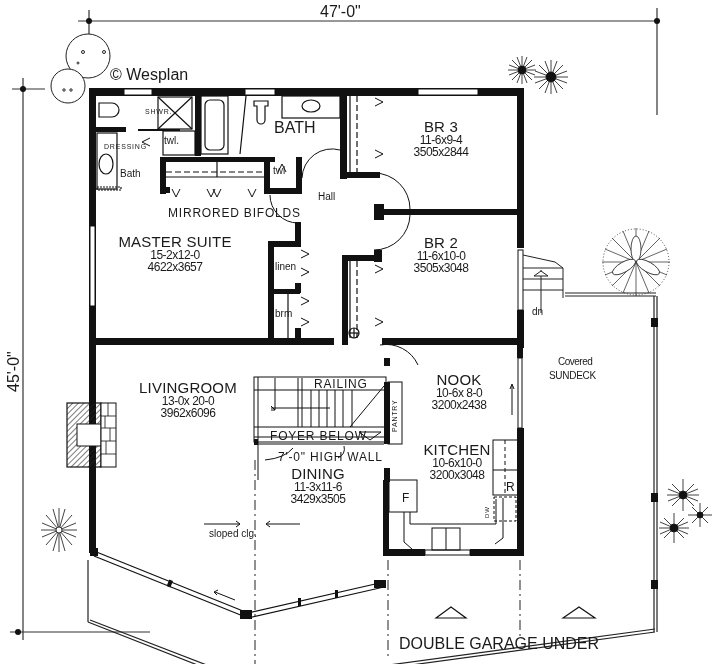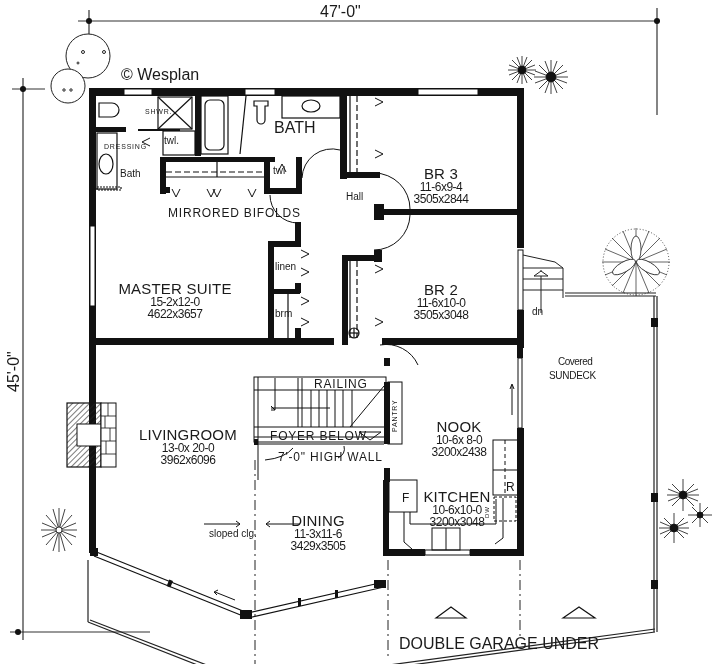--- a/index.html
+++ b/index.html
@@ -1,19 +1,19 @@
 <!DOCTYPE html>
 <html><head>
 <meta charset="utf-8">
 <style>
   html, body { margin:0; padding:0; background:#ffffff; }
   body { width:712px; height:664px; overflow:hidden; position:relative; font-family:"Liberation Sans", sans-serif; color:#111; }
   #plan { position:absolute; left:0; top:0; width:712px; height:664px; }
   .lbl { position:absolute; font-family:"Liberation Sans", sans-serif; color:#1a1a1a; white-space:nowrap; line-height:1; }
-  .room { text-align:center; transform:translateX(-50%);margin-top:47px; }
+  .room { text-align:center; transform:translateX(-50%); }
   .room .name { font-size:15px; letter-spacing:0.2px; }
   .room .dim { font-size:12px; letter-spacing:-0.5px; }
   .sm { font-size:12px; letter-spacing:0.8px; }
   .md { font-size:10px; }
   .lg { font-size:16px; }
   .vert { transform:rotate(-90deg); transform-origin:left top; }
 </style>
 </head>
 <body>
 
@@ -341,21 +341,21 @@
   <g stroke="#111" stroke-width="1" fill="none">
     <line x1="204" y1="524" x2="240" y2="524"></line>
       <path d="M236 521 l4 3 l-4 3"></path>
     <line x1="266" y1="524" x2="300" y2="524"></line>
       <path d="M270 521 l-4 3 l4 3"></path>
     <line x1="215" y1="592" x2="235" y2="600"></line>
       <path d="M218 590 l-4 2 l3 3"></path>
   </g>
 </svg>
 
-<div class="lbl lg" style="left:121px; top:67px;">© Wesplan</div>
+<div class="lbl lg" style="left:110px; top:67px;">© Wesplan</div>
 <div class="lbl lg" style="left:320px; top:4px;">47'-0"</div>
 <div class="lbl lg vert" style="left:6px; top:392px;">45'-0"</div>
 
 <div class="lbl room" style="left:441px; top:119px;">
   <div class="name">BR 3</div>
   <div class="dim">11-6x9-4</div>
   <div class="dim">3505x2844</div>
 </div>
 <div class="lbl room" style="left:441px; top:235px;">
   <div class="name">BR 2</div>
@@ -387,21 +387,21 @@
   <div class="dim">11-3x11-6</div>
   <div class="dim">3429x3505</div>
 </div>
 
 <div class="lbl lg" style="left:274px; top:120px;">BATH</div>
 <div class="lbl md" style="left:120px; top:169px;">Bath</div>
 <div class="lbl sm" style="left:145px; top:108px; font-size:7px;">SHWR.</div>
 <div class="lbl sm" style="left:104px; top:143px; font-size:7px;">DRESSING</div>
 <div class="lbl md" style="left:164px; top:136px;">twl.</div>
 <div class="lbl md" style="left:273px; top:166px;">twl</div>
-<div class="lbl md" style="left:318px; top:192px;margin-left:28px;">Hall</div>
+<div class="lbl md" style="left:318px; top:192px;">Hall</div>
 <div class="lbl sm" style="left:168px; top:207px;">MIRRORED BIFOLDS</div>
 <div class="lbl md" style="left:275px; top:262px;">linen</div>
 <div class="lbl md" style="left:275px; top:309px;">brm</div>
 <div class="lbl sm" style="left:314px; top:378px;">RAILING</div>
 <div class="lbl sm" style="left:270px; top:430px;">FOYER BELOW</div>
 <div class="lbl sm" style="left:278px; top:451px;">7'-0" HIGH WALL</div>
 <div class="lbl sm vert" style="left:391px; top:432px; font-size:7px;">PANTRY</div>
 <div class="lbl md" style="left:506px; top:481px; font-size:12px;">R</div>
 <div class="lbl md" style="left:402px; top:492px; font-size:12px;">F</div>
 <div class="lbl sm vert" style="left:484px; top:518px; font-size:6px;">DW</div>

